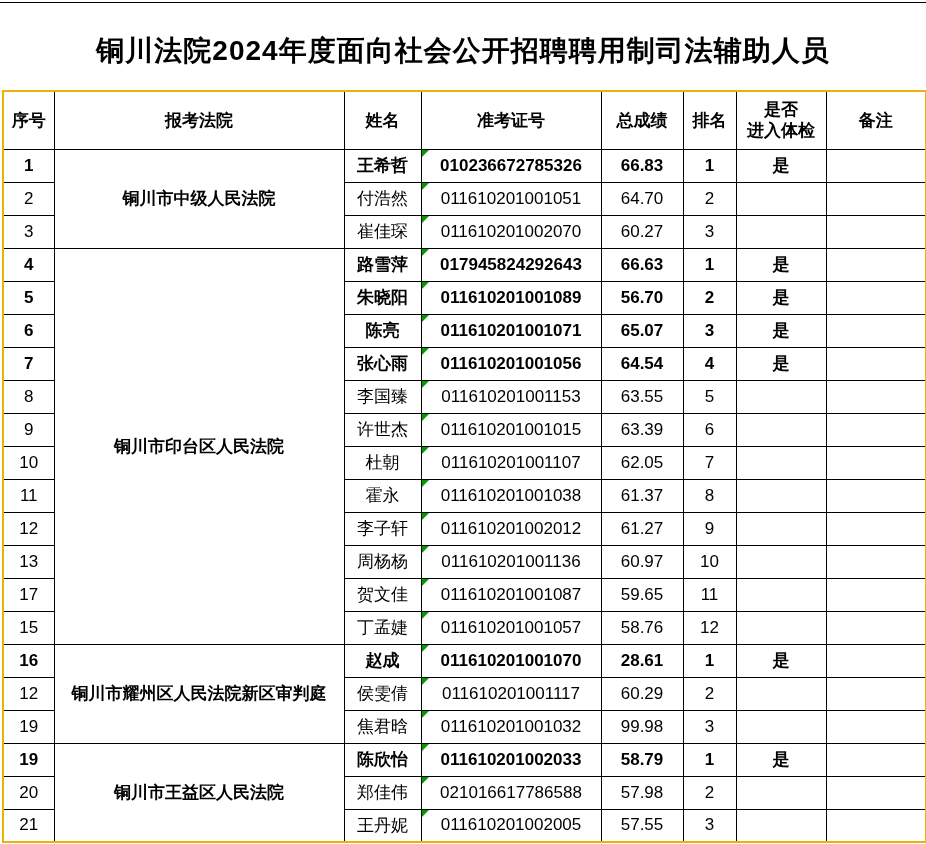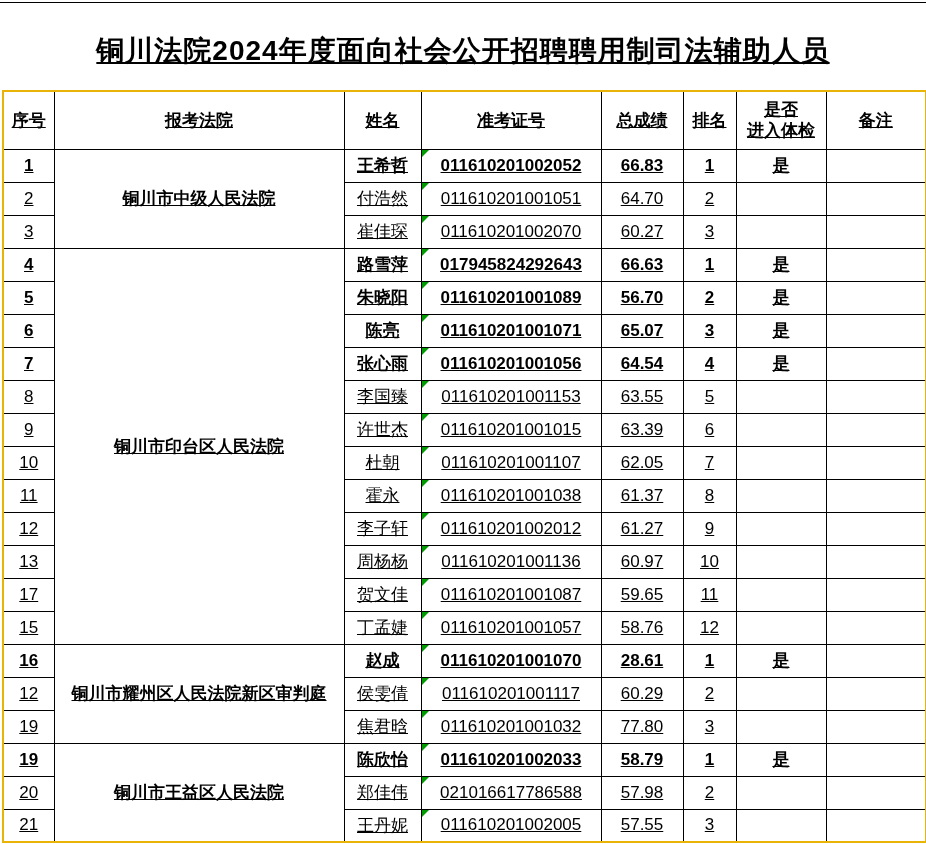--- a/index.html
+++ b/index.html
@@ -3,21 +3,21 @@
 <meta charset="utf-8">
 <style>
   * { box-sizing: border-box; margin: 0; padding: 0; }
   html, body {
     width: 926px; height: 844px;
     background: #ffffff;
     color: #000000;
     font-family: "Liberation Sans", "DejaVu Sans", sans-serif;
     overflow: hidden;
   }
-  .page { width: 926px; height: 744px; position: relative; text-decoration: underline; }
+  .page { width: 926px; height: 744px; position: relative; }
   .top-rule {
     position: absolute; top: 2px; left: 0;
     width: 926px; height: 0;
     border-top: 1px solid #000;
   }
   .title-block {
     padding-top: 10px;
     height: 90px;
     display: flex; flex-direction: column;
     justify-content: center; align-items: center;
@@ -95,21 +95,21 @@
         <th>是否
 进入体检</th>
         <th>备注</th>
       </tr>
     </thead>
     <tbody>
         <tr class="hl">
           <td>1</td>
           <td rowspan="3" class="court-cell">铜川市中级人民法院</td>
           <td>王希哲</td>
-          <td class="ticket-cell"><span>011610201002052</span><span class="tri"></span></td>
+          <td class="ticket-cell"><span>010236672785326</span><span class="tri"></span></td>
           <td>66.83</td>
           <td>1</td>
           <td>是</td>
           <td></td>
         </tr>
         <tr>
           <td>2</td>
           <td>付浩然</td>
           <td class="ticket-cell"><span>011610201001051</span><span class="tri"></span></td>
           <td>64.70</td>
@@ -251,21 +251,21 @@
           <td class="ticket-cell"><span>011610201001117</span><span class="tri"></span></td>
           <td>60.29</td>
           <td>2</td>
           <td></td>
           <td></td>
         </tr>
         <tr>
           <td>19</td>
           <td>焦君晗</td>
           <td class="ticket-cell"><span>011610201001032</span><span class="tri"></span></td>
-          <td>77.80</td>
+          <td>99.98</td>
           <td>3</td>
           <td></td>
           <td></td>
         </tr>
         <tr class="hl">
           <td>19</td>
           <td rowspan="3" class="court-cell">铜川市王益区人民法院</td>
           <td>陈欣怡</td>
           <td class="ticket-cell"><span>011610201002033</span><span class="tri"></span></td>
           <td>58.79</td>

